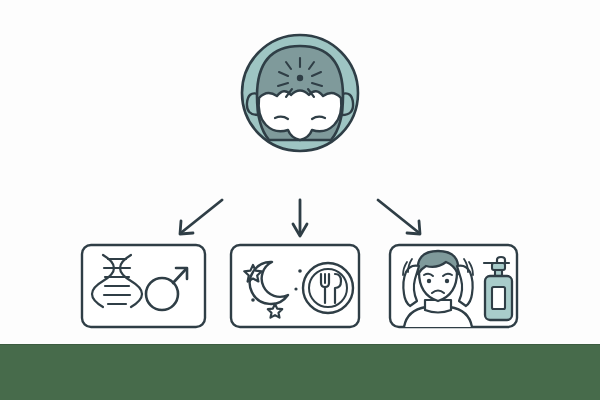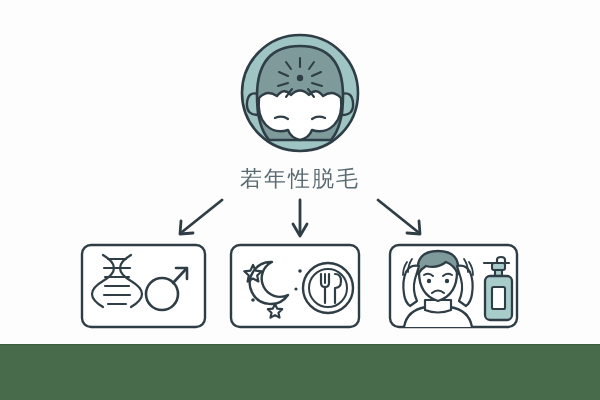--- a/index.html
+++ b/index.html
@@ -77,21 +77,20 @@
         <line x1="321" y1="72" x2="312" y2="76"></line>
         <line x1="278" y1="86" x2="288" y2="83"></line>
         <line x1="322" y1="86" x2="312" y2="83"></line>
         <line x1="286" y1="97" x2="292" y2="89"></line>
         <line x1="314" y1="97" x2="308" y2="89"></line>
         <circle cx="300" cy="78" r="3.2" fill="#2f3e46" stroke="none"></circle>
       </g>
     </g>
   </svg>
 
-  <div class="title-text">若年性脱毛</div>
 
   <svg class="layer" viewBox="0 0 600 400" xmlns="http://www.w3.org/2000/svg">
     <g stroke="#2f3e46" stroke-width="2.8" fill="none" stroke-linecap="round" stroke-linejoin="round">
       <g>
         <line x1="222" y1="200" x2="182" y2="232"></line>
         <polyline points="181,221 180,234 193,233"></polyline>
       </g>
       <g>
         <line x1="300" y1="200" x2="300" y2="234"></line>
         <polyline points="293,224 300,236 307,224"></polyline>

